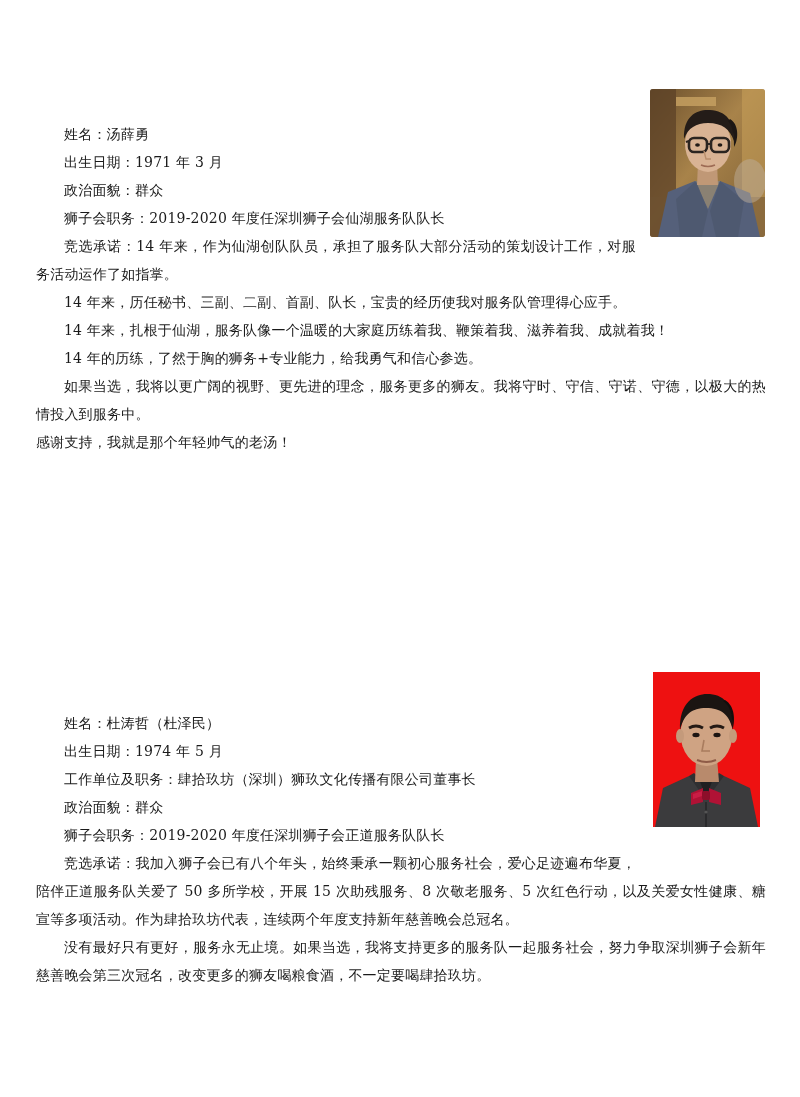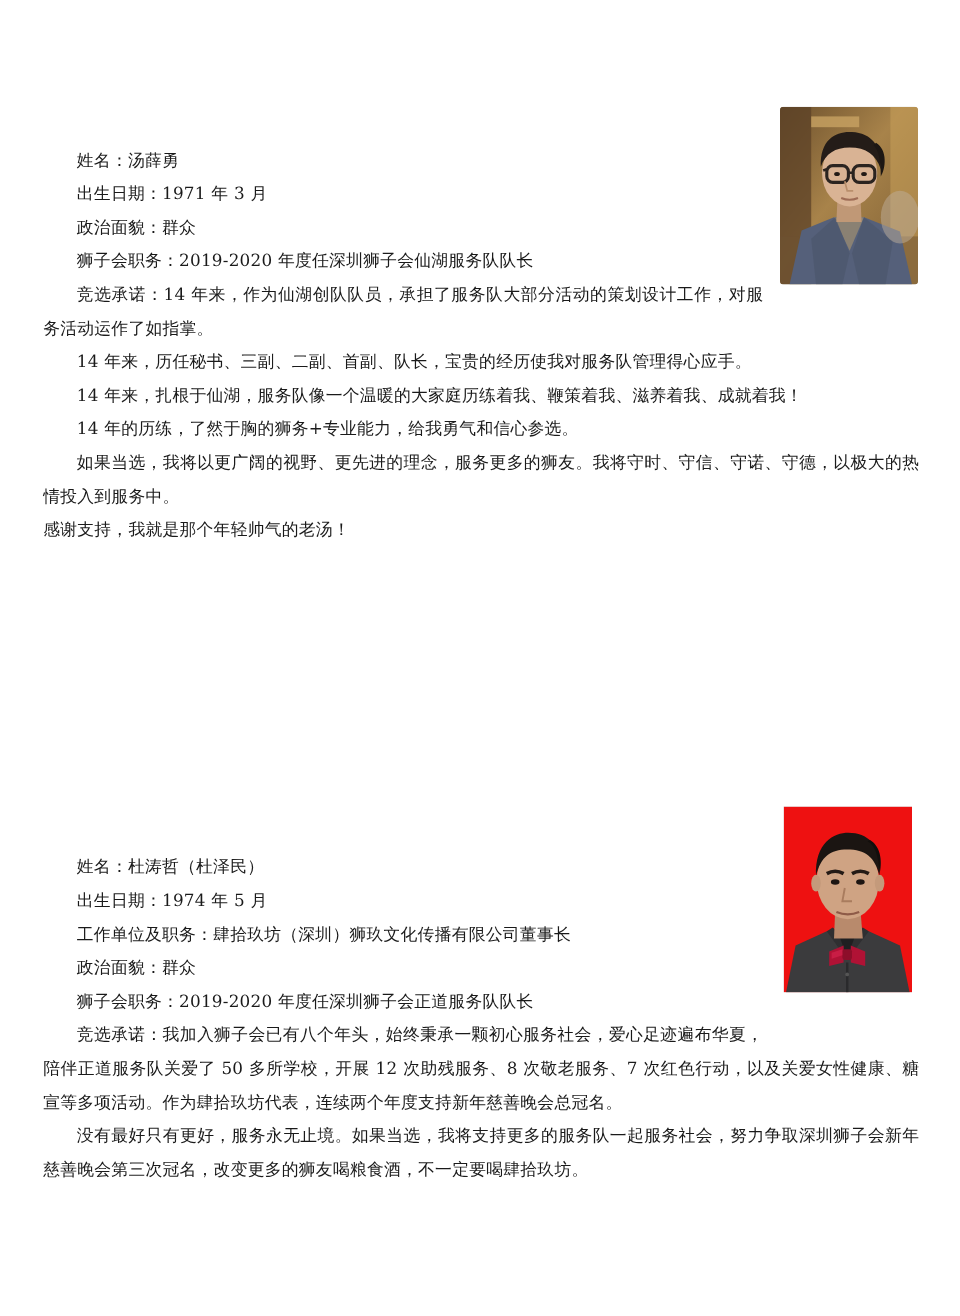--- a/index.html
+++ b/index.html
@@ -170,17 +170,17 @@
 
   <div class="entry" id="entry-2">
     <div class="photo-float" id="float-2"></div>
 
     <p class="line indent">姓名：杜涛哲（杜泽民）</p>
     <p class="line indent">出生日期：1974 年 5 月</p>
     <p class="line indent">工作单位及职务：肆拾玖坊（深圳）狮玖文化传播有限公司董事长</p>
     <p class="line indent">政治面貌：群众</p>
     <p class="line indent">狮子会职务：2019-2020 年度任深圳狮子会正道服务队队长</p>
 
-    <p class="line indent">竞选承诺：我加入狮子会已有八个年头，始终秉承一颗初心服务社会，爱心足迹遍布华夏，陪伴正道服务队关爱了 50 多所学校，开展 12 次助残服务、8 次敬老服务、7 次红色行动，以及关爱女性健康、糖宣等多项活动。作为肆拾玖坊代表，连续两个年度支持新年慈善晚会总冠名。</p>
+    <p class="line indent">竞选承诺：我加入狮子会已有八个年头，始终秉承一颗初心服务社会，爱心足迹遍布华夏，陪伴正道服务队关爱了 50 多所学校，开展 15 次助残服务、8 次敬老服务、5 次红色行动，以及关爱女性健康、糖宣等多项活动。作为肆拾玖坊代表，连续两个年度支持新年慈善晚会总冠名。</p>
     <p class="line indent">没有最好只有更好，服务永无止境。如果当选，我将支持更多的服务队一起服务社会，努力争取深圳狮子会新年慈善晚会第三次冠名，改变更多的狮友喝粮食酒，不一定要喝肆拾玖坊。</p>
   </div>
 
 </div>
 
 </body></html>

